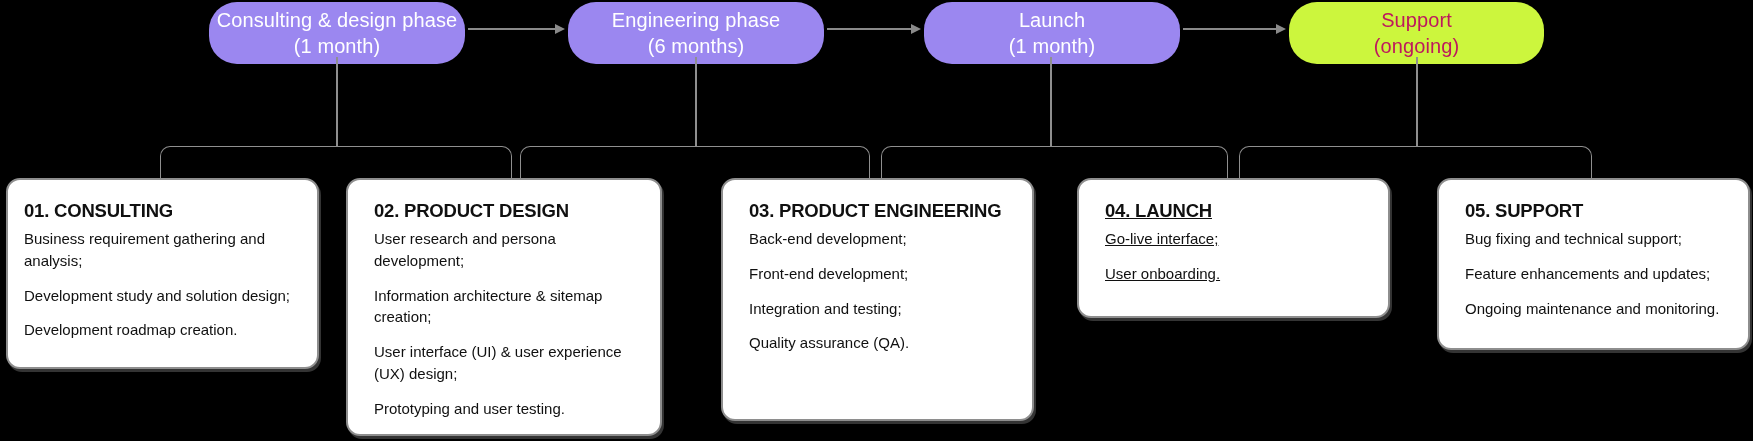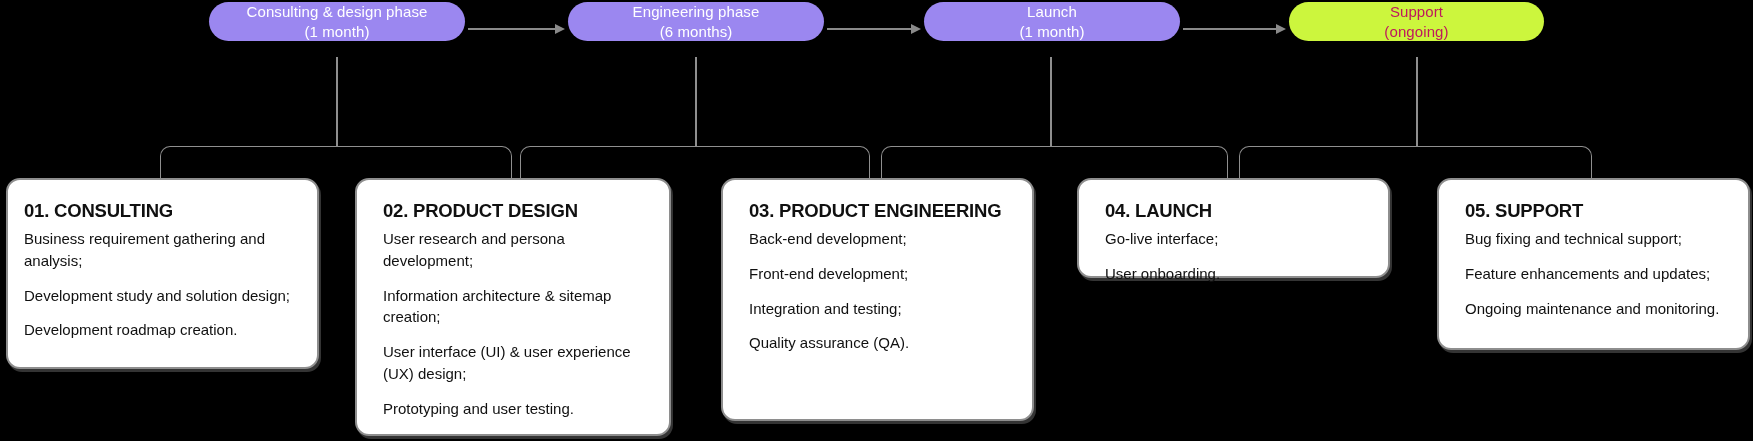--- a/index.html
+++ b/index.html
@@ -2,23 +2,23 @@
 <html><head>
 <meta charset="utf-8">
 <style>
   html,body{margin:0;padding:0;background:#000;}
   .stage{
     position:relative;width:1753px;height:441px;background:#000000;
     font-family:"Liberation Sans",sans-serif;overflow:hidden;
   }
   
   .pill{
-    position:absolute;top:2px;height:39px;border-radius:28px;
+    position:absolute;top:2px;height:62px;border-radius:28px;
     display:flex;flex-direction:column;align-items:center;justify-content:center;
-    font-size:15px;line-height:1.32;font-weight:500;text-align:center;
+    font-size:20px;line-height:1.32;font-weight:500;text-align:center;
     letter-spacing:.1px;
   }
   .pill.purple{background:#9b87f0;color:#ffffff;}
   .pill.lime{background:#ccf63d;color:#be185d;}
   
   .arrow{position:absolute;top:24px;height:10px;}
   .arrow .shaft{position:absolute;left:0;right:9px;top:4px;height:2px;background:#8a8a8a;}
   .arrow .head{
     position:absolute;right:0;top:0;width:0;height:0;
     border-left:10px solid #8a8a8a;border-top:5px solid transparent;border-bottom:5px solid transparent;
@@ -91,41 +91,41 @@
 
   <div class="card" style="left:6px;width:313px;height:191px;padding-left:16px;">
     <div class="card-title">01. CONSULTING</div>
     <div class="card-body">
       <p>Business requirement gathering and analysis;</p>
       <p>Development study and solution design;</p>
       <p>Development roadmap creation.</p>
     </div>
   </div>
 
-  <div class="card" style="left:355px;width:316px;height:258px;">
+  <div class="card" style="left:346px;width:316px;height:258px;">
     <div class="card-title">02. PRODUCT DESIGN</div>
     <div class="card-body">
       <p>User research and persona development;</p>
       <p>Information architecture &amp; sitemap creation;</p>
       <p>User interface (UI) &amp; user experience (UX) design;</p>
       <p>Prototyping and user testing.</p>
     </div>
   </div>
 
   <div class="card" style="left:721px;width:313px;height:243px;">
     <div class="card-title">03. PRODUCT ENGINEERING</div>
     <div class="card-body">
       <p>Back-end development;</p>
       <p>Front-end development;</p>
       <p>Integration and testing;</p>
       <p>Quality assurance (QA).</p>
     </div>
   </div>
 
-  <div class="card" style="left:1077px;width:313px;height:100px;">
+  <div class="card" style="left:1077px;width:313px;height:140px;text-decoration:underline;">
     <div class="card-title">04. LAUNCH</div>
     <div class="card-body">
       <p>Go-live interface;</p>
       <p>User onboarding.</p>
     </div>
   </div>
 
   <div class="card" style="left:1437px;width:313px;height:172px;">
     <div class="card-title">05. SUPPORT</div>
     <div class="card-body">

